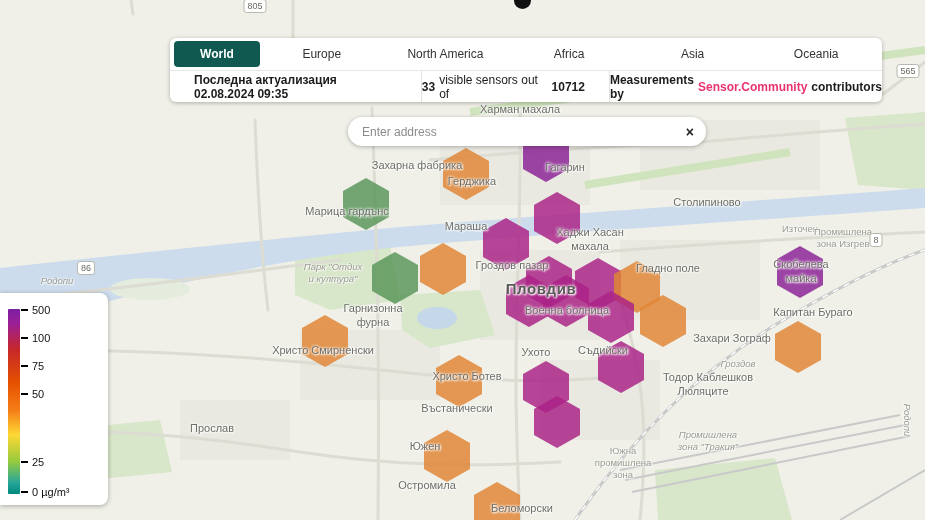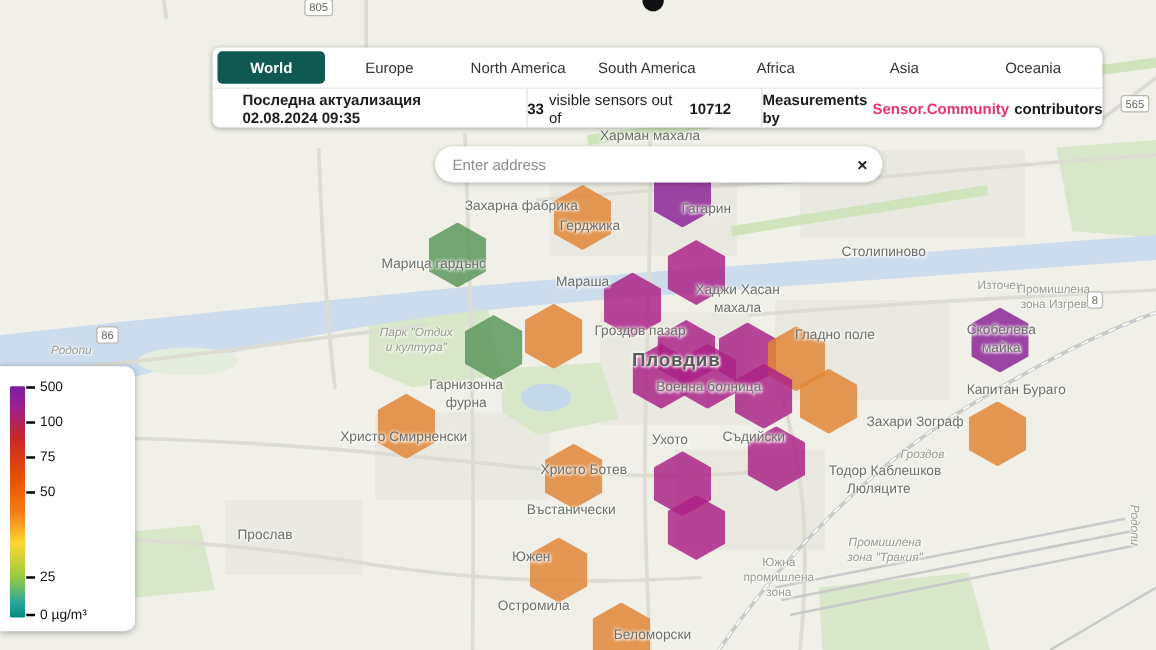--- a/index.html
+++ b/index.html
@@ -189,33 +189,32 @@
 зона</span>
   <span class="lbl small italic" style="left:708px;top:441px">Промишлена
 зона "Тракия"</span>
   <span class="lbl" style="left:427px;top:486px">Остромила</span>
   <span class="lbl" style="left:522px;top:509px">Беломорски</span>
   <span class="lbl small italic" style="left:57px;top:281px">Родопи</span>
   <span class="lbl small italic vert" style="left:907px;top:420px">Родопи</span>
   <span class="lbl city" style="left:541px;top:289px">Пловдив</span>
 
   <span class="rbadge" style="left:255px;top:6px">805</span>
-  <span class="rbadge" style="left:908px;top:83px">565</span>
+  <span class="rbadge" style="left:908px;top:71px">565</span>
   <span class="rbadge" style="left:86px;top:268px">86</span>
   <span class="rbadge" style="left:90px;top:351px">375</span>
   <span class="rbadge" style="left:876px;top:240px">8</span>
 
   <div class="pin"></div>
 
   <div class="topcard">
     <div class="tabsrow">
       <span class="tab active">World</span>
       <span class="tab">Europe</span>
       <span class="tab">North America</span>
-      <span class="tab">South America</span>
       <span class="tab">Africa</span>
       <span class="tab">Asia</span>
       <span class="tab">Oceania</span>
     </div>
     <div class="statusrow">
       <div class="statusitem s1">Последна актуализация 02.08.2024 09:35</div>
       <div class="statusitem s2">
         <span class="num">33</span>
         <span>visible sensors out of</span>
         <span class="num">10712</span>

